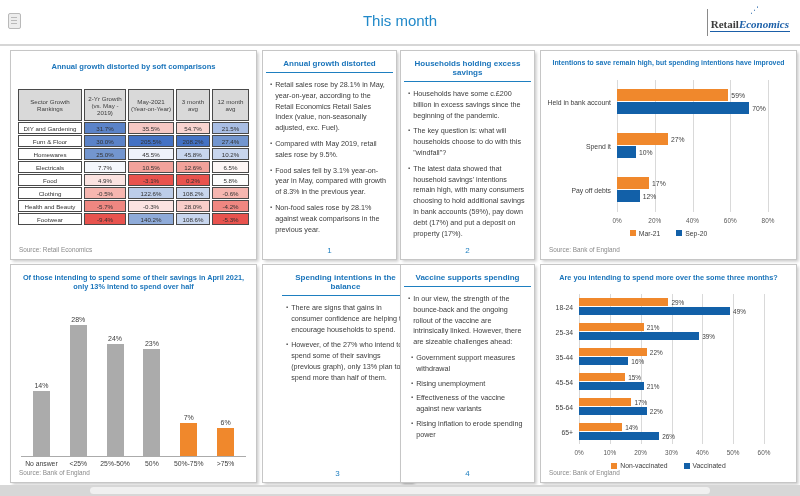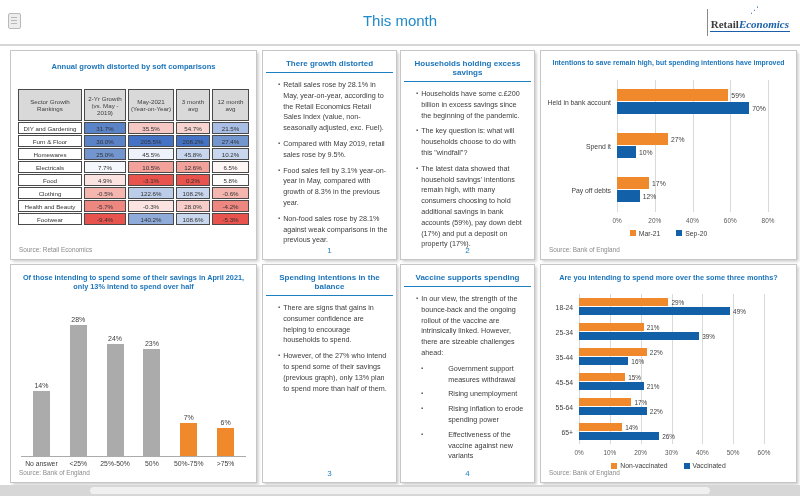--- a/index.html
+++ b/index.html
@@ -20,30 +20,30 @@
   .logo-retail{color:#3d3d3d;}
   .logo-econ{color:#1b5fa8;font-style:italic;}
 
   
   .card{position:absolute;background:#fff;border:1px solid #c6c6c6;box-shadow:1.5px 1.5px 3px rgba(0,0,0,.22);}
   #tableCard{left:10px;top:50px;width:245px;height:208px;}
   #card1{left:262px;top:50px;width:133px;height:208px;}
   #card2{left:400px;top:50px;width:133px;height:208px;}
   #chartTR{left:540px;top:50px;width:255px;height:208px;}
   #chartBL{left:10px;top:264px;width:245px;height:217px;}
-  #card3{left:262px;top:264px;width:133px;height:217px;}
+  #card3{left:262px;top:264px;width:133px;height:217px;padding-left:16px;}
   #card4{left:400px;top:264px;width:133px;height:217px;}
   #chartBR{left:540px;top:264px;width:255px;height:217px;}
 
   
   .tcard-title{margin:8px 5px 0;text-align:center;font-size:8px;font-weight:bold;color:#1b75bb;}
   .tcard-rule{border-bottom:1.5px solid #1e7fc0;margin:4px 3px 7px;}
   .bullets{padding:0 7px;}
-  .bullet{display:flex;margin-bottom:5px;font-size:7.2px;line-height:1.5;color:#3c3c3c;margin-left:8px;}
-  .bullet.sub{margin-left:13px;margin-bottom:4px;gap:22px;}
+  .bullet{display:flex;margin-bottom:5px;font-size:7.2px;line-height:1.5;color:#3c3c3c;}
+  .bullet.sub{margin-left:3px;margin-bottom:4px;}
   .bmark{flex:0 0 auto;}
   .bmark::before{content:"▪";font-size:6px;color:#595959;margin-right:3px;position:relative;top:-1px;}
   .page-num{position:absolute;bottom:4px;left:0;right:0;text-align:center;color:#1e7fc0;font-size:8px;}
 
   
   .table-title{margin:11px 6px 0;text-align:center;font-size:7.6px;font-weight:bold;color:#1b75bb;}
   .sector-table{margin:17px auto 0;border-collapse:separate;border-spacing:2px 1px;font-size:6.2px;color:#333;}
   .sector-table td{border:1px solid #4a4a4a;text-align:center;padding:1.5px 1px;}
   .sector-table tr.head td{background:#d9d9d9;color:#404040;padding:2px 1px;height:26px;}
   .sector-table td.sector{background:#fff;width:60px;}
@@ -169,21 +169,21 @@
             <td class="w2" style="background: rgb(143, 171, 217);">140.2%</td>
             <td class="w3" style="background: rgb(200, 214, 238);">108.6%</td>
             <td class="w4" style="background: rgb(232, 83, 78);">-5.3%</td>
           </tr>
         </tbody>
       </table>
     <div class="card-source">Source: Retail Economics</div>
   </div>
 
   <div class="card" id="card1">
-    <div class="tcard-title">There growth distorted</div>
+    <div class="tcard-title">Annual growth distorted</div>
     <div class="tcard-rule"></div>
     <div class="bullets">
         <div class="bullet">
           <span class="bmark"></span>
           <span class="btext">Retail sales rose by 28.1% in May, year-on-year, according to the Retail Economics Retail Sales Index (value, non-seasonally adjusted, exc. Fuel).</span>
         </div>
         <div class="bullet">
           <span class="bmark"></span>
           <span class="btext">Compared with May 2019, retail sales rose by 9.5%.</span>
         </div>
@@ -246,25 +246,25 @@
         <div class="bullet sub">
           <span class="bmark"></span>
           <span class="btext">Government support measures withdrawal</span>
         </div>
         <div class="bullet sub">
           <span class="bmark"></span>
           <span class="btext">Rising unemployment</span>
         </div>
         <div class="bullet sub">
           <span class="bmark"></span>
+          <span class="btext">Effectiveness of the vaccine against new variants</span>
+        </div>
+        <div class="bullet sub">
+          <span class="bmark"></span>
           <span class="btext">Rising inflation to erode spending power</span>
-        </div>
-        <div class="bullet sub">
-          <span class="bmark"></span>
-          <span class="btext">Effectiveness of the vaccine against new variants</span>
         </div>
       </div>
     <div class="page-num">4</div>
   </div>
 
   <div class="card" id="chartTR">
     <div class="chart-title">Intentions to save remain high, but spending intentions have improved</div>
     <div class="hwrap">
       <div class="hplot">
           <div class="gridline" style="left: 0%;"></div>

